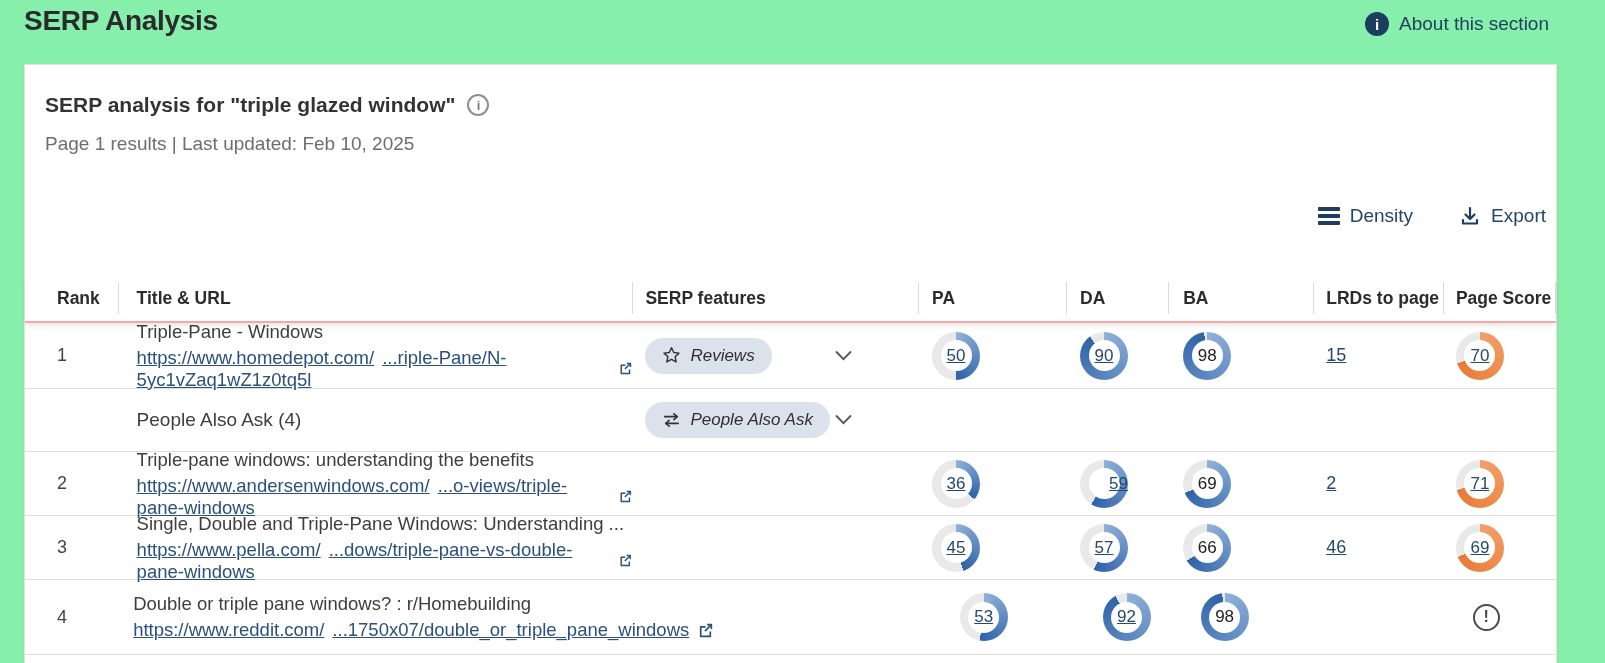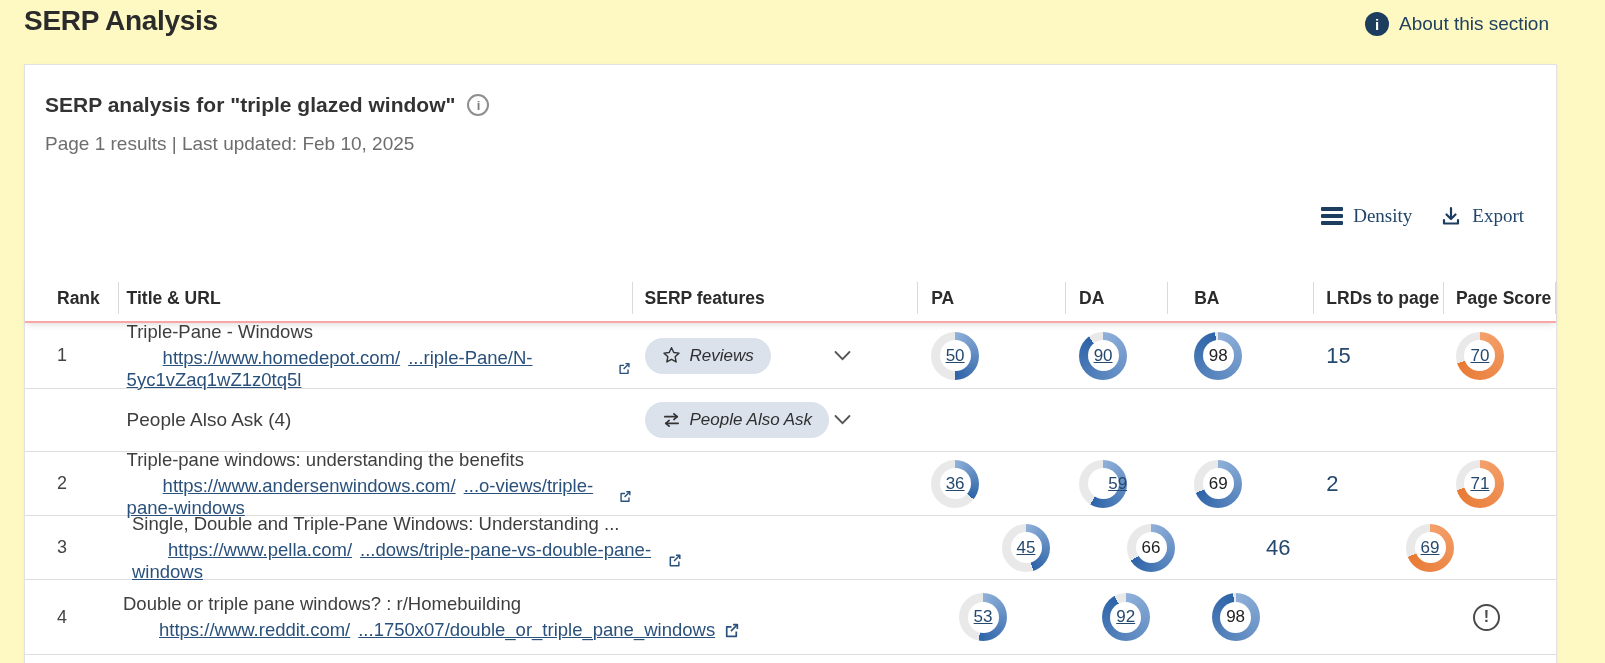--- a/index.html
+++ b/index.html
@@ -1,72 +1,72 @@
 <!DOCTYPE html>
 <html><head>
 <meta charset="utf-8">
 <style>
   * { margin:0; padding:0; box-sizing:border-box; }
   body { font-family:"Liberation Sans", sans-serif; }
-  .screen { position:relative; width:1605px; height:663px; background:#fef9c3; overflow:hidden; }
+  .screen { position:relative; width:1605px; height:663px; background:#86efac; overflow:hidden; }
 
   
   .page-title { position:absolute; left:24px; top:5px; font-size:28px; font-weight:900; color:#2b2b2b; letter-spacing:-0.3px; }
   .about { position:absolute; top:12px; right:56px; display:flex; align-items:center; gap:10px; cursor:pointer; }
   .about-icon { width:24px; height:24px; border-radius:50%; background:#1d3d5f; color:#fff; font-size:15px; font-weight:700; display:flex; align-items:center; justify-content:center; }
   .about-label { font-size:19px; color:#21415f; }
 
   
   .card { position:absolute; left:24px; top:64px; width:1533px; height:660px; background:#fff; border:1px solid #e2e2e2; box-shadow:0 1px 3px rgba(0,0,0,0.05); }
   .card-heading-row { display:flex; align-items:center; gap:12px; margin:28px 0 0 20px; }
   .card-heading { font-size:21px; font-weight:700; color:#333; }
   .heading-info-icon { width:22px; height:22px; border-radius:50%; border:2px solid #8f8f8f; color:#7c7c7c; font-size:13px; font-weight:700; display:flex; align-items:center; justify-content:center; cursor:pointer; }
   .card-sub { margin:16px 0 0 20px; font-size:19px; color:#6d6d6d; }
 
-  .controls { position:absolute; top:140px; right:32px; display:flex; align-items:center; gap:28px;font-family:Liberation Serif, serif; }
+  .controls { position:absolute; top:140px; right:10px; display:flex; align-items:center; gap:46px; }
   .control { display:flex; align-items:center; gap:10px; cursor:pointer; color:#22466a; font-size:19px; }
   .density-icon { display:flex; flex-direction:column; gap:3px; }
   .density-icon i { display:block; width:22px; height:4px; background:#1d3d5f; border-radius:1px; }
 
   
   .table { margin-top:120px; width:100%; }
   .trow, .thead { display:flex; align-items:center; width:100%; }
   .cell { position:relative; height:100%; display:flex; align-items:center; }
   .col-rank  { width:98px;  padding-left:32px; }
-  .col-title { width:559px; padding-left:9px; }
+  .col-title { width:559px; padding-left:19px; }
   .col-serp  { width:262px; padding-left:13px; }
   .col-pa, .col-da { width:112px; padding-left:14px;margin-left:44px; }
   .col-da { width:110px; }
-  .col-ba { width:111px; padding-left:27px; }
+  .col-ba { width:111px; padding-left:15px; }
   .col-lrds { width:140px; padding-left:13px;margin-left:42px; }
   .col-score { width:122px; padding-left:13px; }
 
   .thead { height:48px; border-bottom:2px solid #fca5a5; box-shadow:0 4px 6px -2px rgba(0,0,0,0.12); position:relative; }
   .thead .cell { font-size:17.5px; font-weight:700; color:#2b2b2b; }
   .thead .cell + .cell::before { content:""; position:absolute; left:0; top:7px; bottom:7px; width:1px; background:#d9d9d9; }
   .thead .col-score::after { content:""; position:absolute; right:0; top:7px; bottom:7px; width:1px; background:#d9d9d9; }
 
   .trow { border-bottom:1px solid #dedede; }
   .rank-num { font-size:18px; color:#444; }
   .title-block { display:flex; flex-direction:column; gap:4px; }
   .result-title { font-size:18.5px; color:#3e3e3e; }
   .url-line { display:flex; align-items:center; gap:8px; }
   .url-line a { font-size:18.5px; color:#2a517c; text-decoration:underline; cursor:pointer; }
-  .url-prefix { margin-right:8px;margin-left:36px; }
+  .url-prefix { margin-right:8px; }
   .paa-label { font-size:19px; color:#3e3e3e; }
 
   .pill { display:inline-flex; align-items:center; gap:9px; background:#dbe2ec; border-radius:19px; padding:8px 17px; font-size:17px; color:#2f2f2f; cursor:pointer;font-style:italic; }
   .chevron { position:absolute; right:22px; top:50%; transform:translateY(-50%); cursor:pointer; display:flex; }
 
   .donut { position:relative; width:48px; height:48px; border-radius:50%; display:flex; align-items:center; justify-content:center; flex:none; }
   .donut::before { content:""; position:absolute; inset:8.5px; background:#fff; border-radius:50%; }
   .donut .val { position:relative; z-index:1; font-size:17px; }
   .donut a.val { color:#25496e; text-decoration:underline; cursor:pointer; }
   .donut span.val { color:#222; }
-  .lrds-link { font-size:22px; color:#25496e; cursor:pointer; }
+  .lrds-link { font-size:18px; color:#25496e; text-decoration:underline; cursor:pointer; }
 
   .alert-icon { width:27px; height:27px; border:2.5px solid #4a4a4a; border-radius:50%; color:#4a4a4a; font-weight:800; font-size:16px; display:flex; align-items:center; justify-content:center; margin-left:11px; cursor:pointer; }
 </style>
 </head>
 <body>
 
 <div class="screen">
 
   <div class="page-title">SERP Analysis</div>
 
@@ -257,20 +257,25 @@
               </svg>
             </span>
           </div>
         </div>
         <div class="cell col-serp"></div>
         <div class="cell col-pa">
             <div class="donut" style="background: conic-gradient(rgb(143, 176, 217) 0%, rgb(45, 99, 168) 45%, rgb(233, 233, 233) 45%, rgb(233, 233, 233) 100%);">
               <a class="val">45</a>
             </div>
           </div>
+        <div class="cell col-da">
+            <div class="donut" style="background: conic-gradient(rgb(143, 176, 217) 0%, rgb(45, 99, 168) 57%, rgb(233, 233, 233) 57%, rgb(233, 233, 233) 100%);">
+              <a class="val">57</a>
+            </div>
+          </div>
         <div class="cell col-ba">
             <div class="donut" style="background: conic-gradient(rgb(143, 176, 217) 0%, rgb(45, 99, 168) 66%, rgb(233, 233, 233) 66%, rgb(233, 233, 233) 100%);">
               <span class="val">66</span>
             </div>
           </div>
         <div class="cell col-lrds">
             <a class="lrds-link">46</a>
           </div>
         <div class="cell col-score">
             <div class="donut" style="background: conic-gradient(rgb(244, 160, 107) 0%, rgb(232, 122, 53) 69%, rgb(233, 233, 233) 69%, rgb(233, 233, 233) 100%);">

